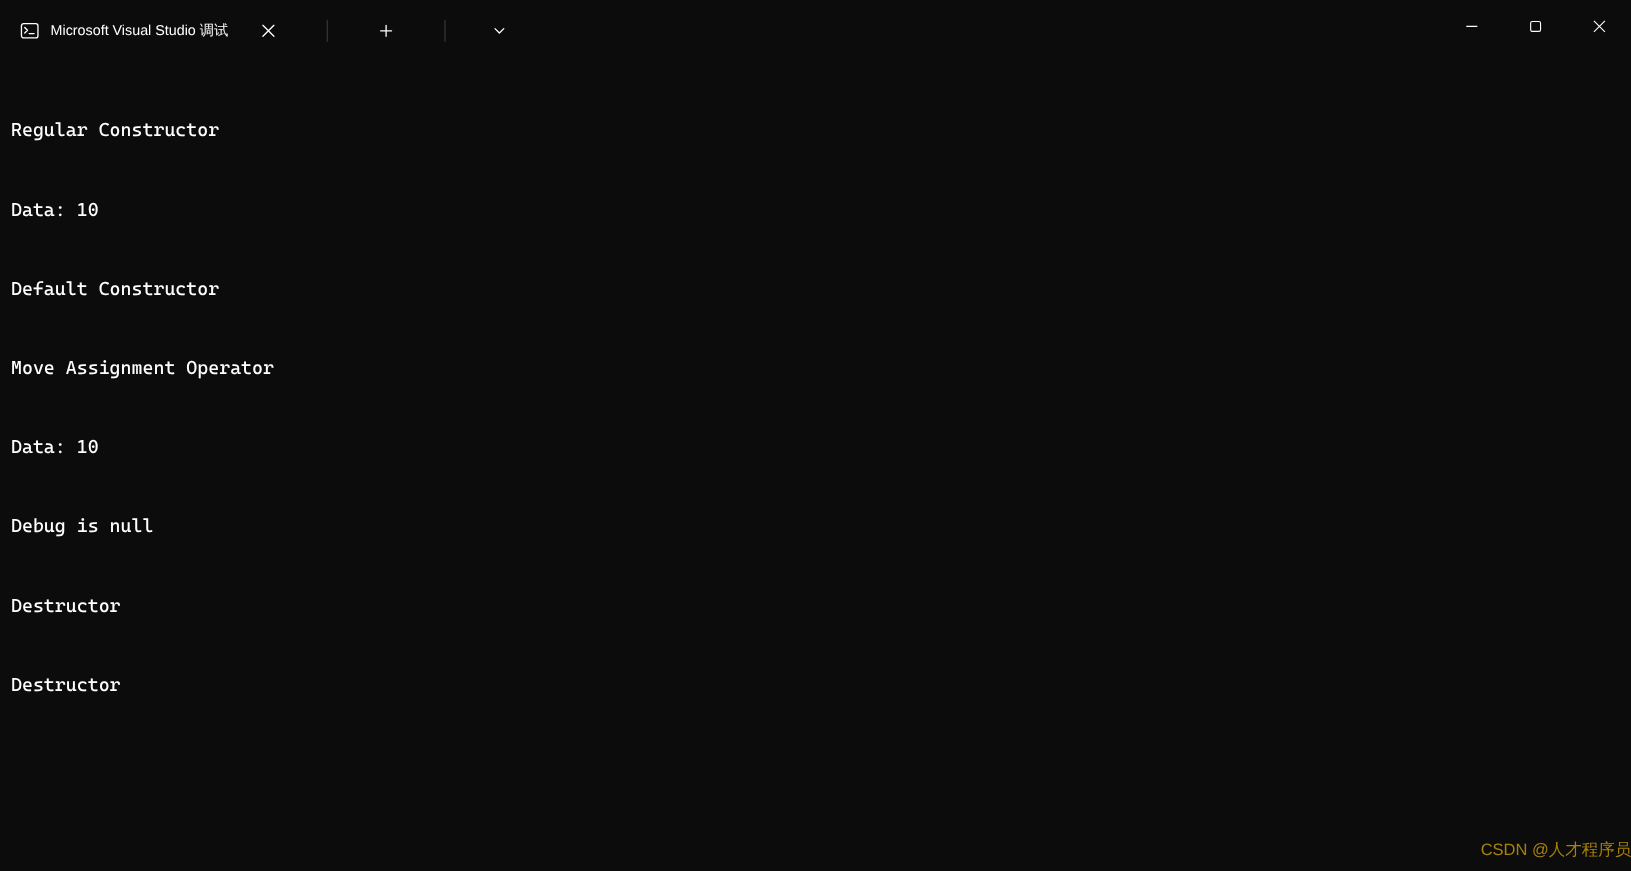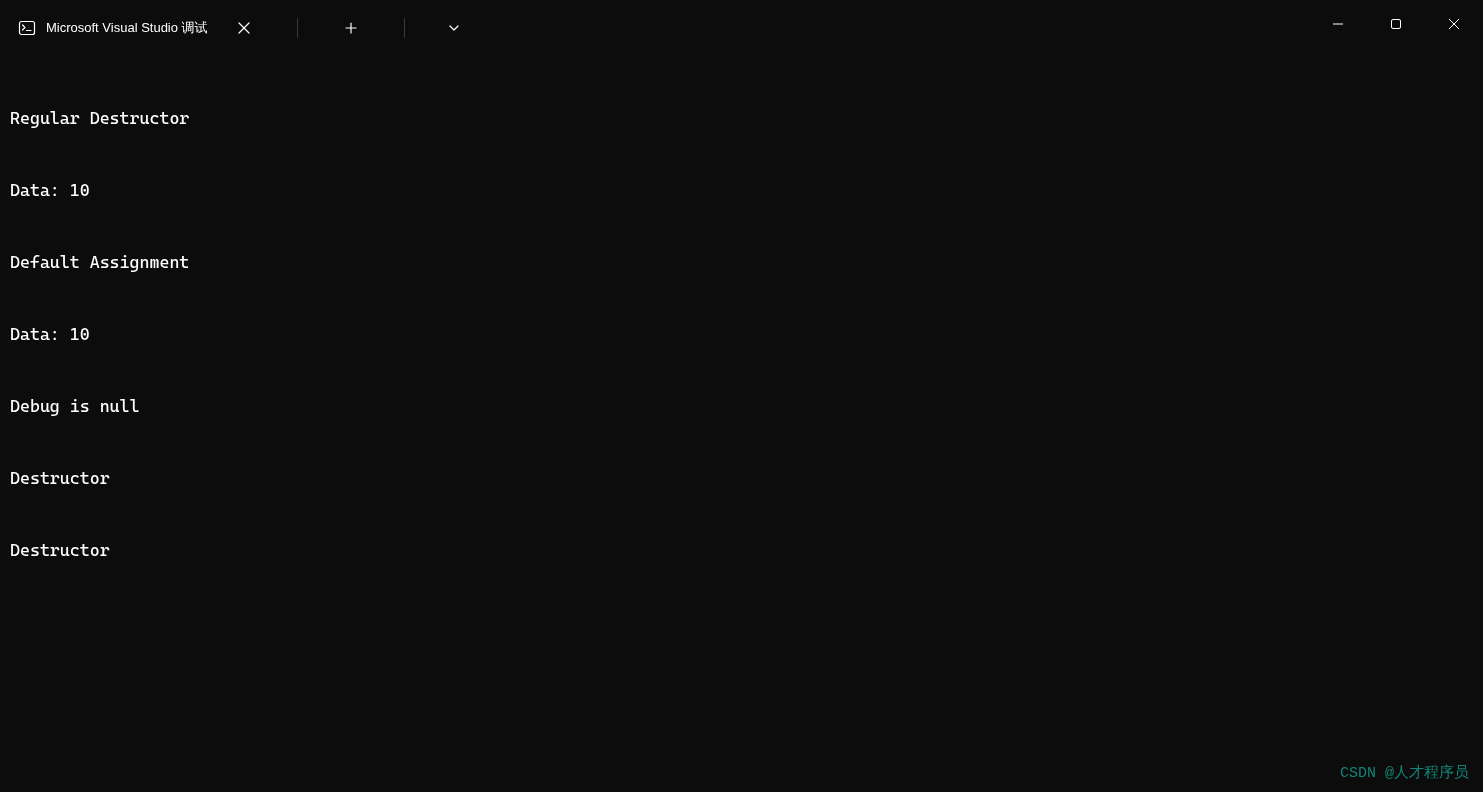--- a/index.html
+++ b/index.html
@@ -131,23 +131,23 @@
       line-height: 24px;
       white-space: pre;
       font-family: 'Cascadia Mono', 'Consolas', 'Microsoft YaHei', monospace;
     }
     .terminal-line {
       min-height: 24px;
     }
     .watermark {
       position: absolute;
       bottom: 10px;
-      right: 14px;
-      color: #14b8a6;
-      font-family: Liberation Mono, monospace;
+      right: 0;
+      color: #eab308;
+      font-family: Liberation Sans, sans-serif;
       font-size: 15px;
       opacity: 0.7;
     }
   </style>
 </head>
 <body>
 
 <div class="title-bar">
   <div class="tabs-section">
     <div class="tab active">
@@ -191,23 +191,24 @@
     </div>
     <div class="window-btn close-btn">
       <svg width="12" height="12" viewBox="0 0 12 12">
         <path d="M1 1 L11 11 M11 1 L1 11" stroke="#ffffff" stroke-width="1"></path>
       </svg>
     </div>
   </div>
 </div>
 
 <div class="terminal-content">
-  <div class="terminal-line">Regular Destructor</div>
+  <div class="terminal-line">Regular Constructor</div>
   <div class="terminal-line">Data: 10</div>
-  <div class="terminal-line">Default Assignment</div>
+  <div class="terminal-line">Default Constructor</div>
+  <div class="terminal-line">Move Assignment Operator</div>
   <div class="terminal-line">Data: 10</div>
   <div class="terminal-line">Debug is null</div>
   <div class="terminal-line">Destructor</div>
   <div class="terminal-line">Destructor</div>
   <div class="terminal-line"></div>
   
   
 </div>
 
 <div class="watermark">CSDN @人才程序员</div>

